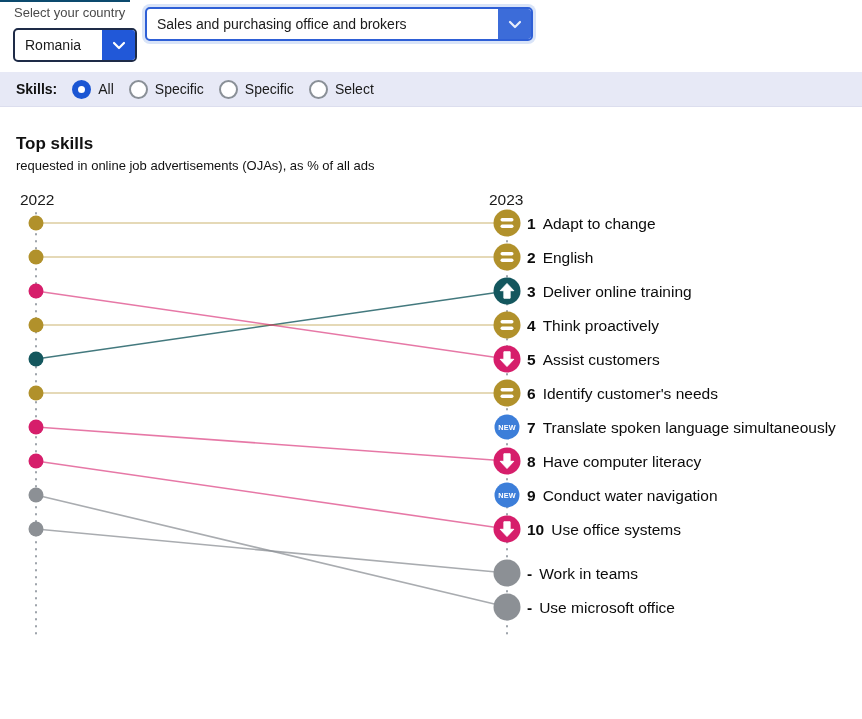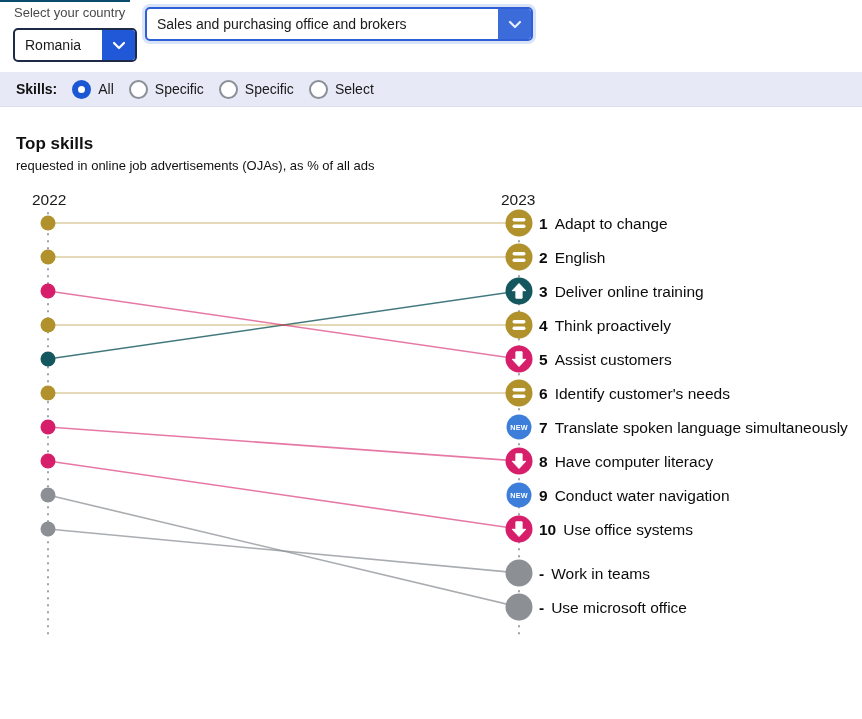--- a/index.html
+++ b/index.html
@@ -44,21 +44,21 @@
   }
   .radio.selected { border:6px solid #1b56d3; }
   .radio-label { font-size:14px; color:#1a1a1a; }
 
   
   .title-block { position:absolute; top:124px; left:16px;margin-top:10px; }
   .title-heading { font-size:17px; font-weight:bold; margin:0; }
   .title-sub { font-size:13px; font-weight:normal; margin-top:4px; }
 
   
-  .chart-wrap { position:absolute; top:185px; left:12px; width:846px; height:534px; }
+  .chart-wrap { position:absolute; top:185px; left:0; width:846px; height:534px; }
   svg text { font-family:"Liberation Sans", sans-serif; }
 </style>
 </head>
 <body>
 
 <div class="hdr-col col1">
   <span class="hdr-label">Select your country</span>
   <div class="select-box country-box">
     <div class="select-value">Romania</div>
     <div class="select-chev">

